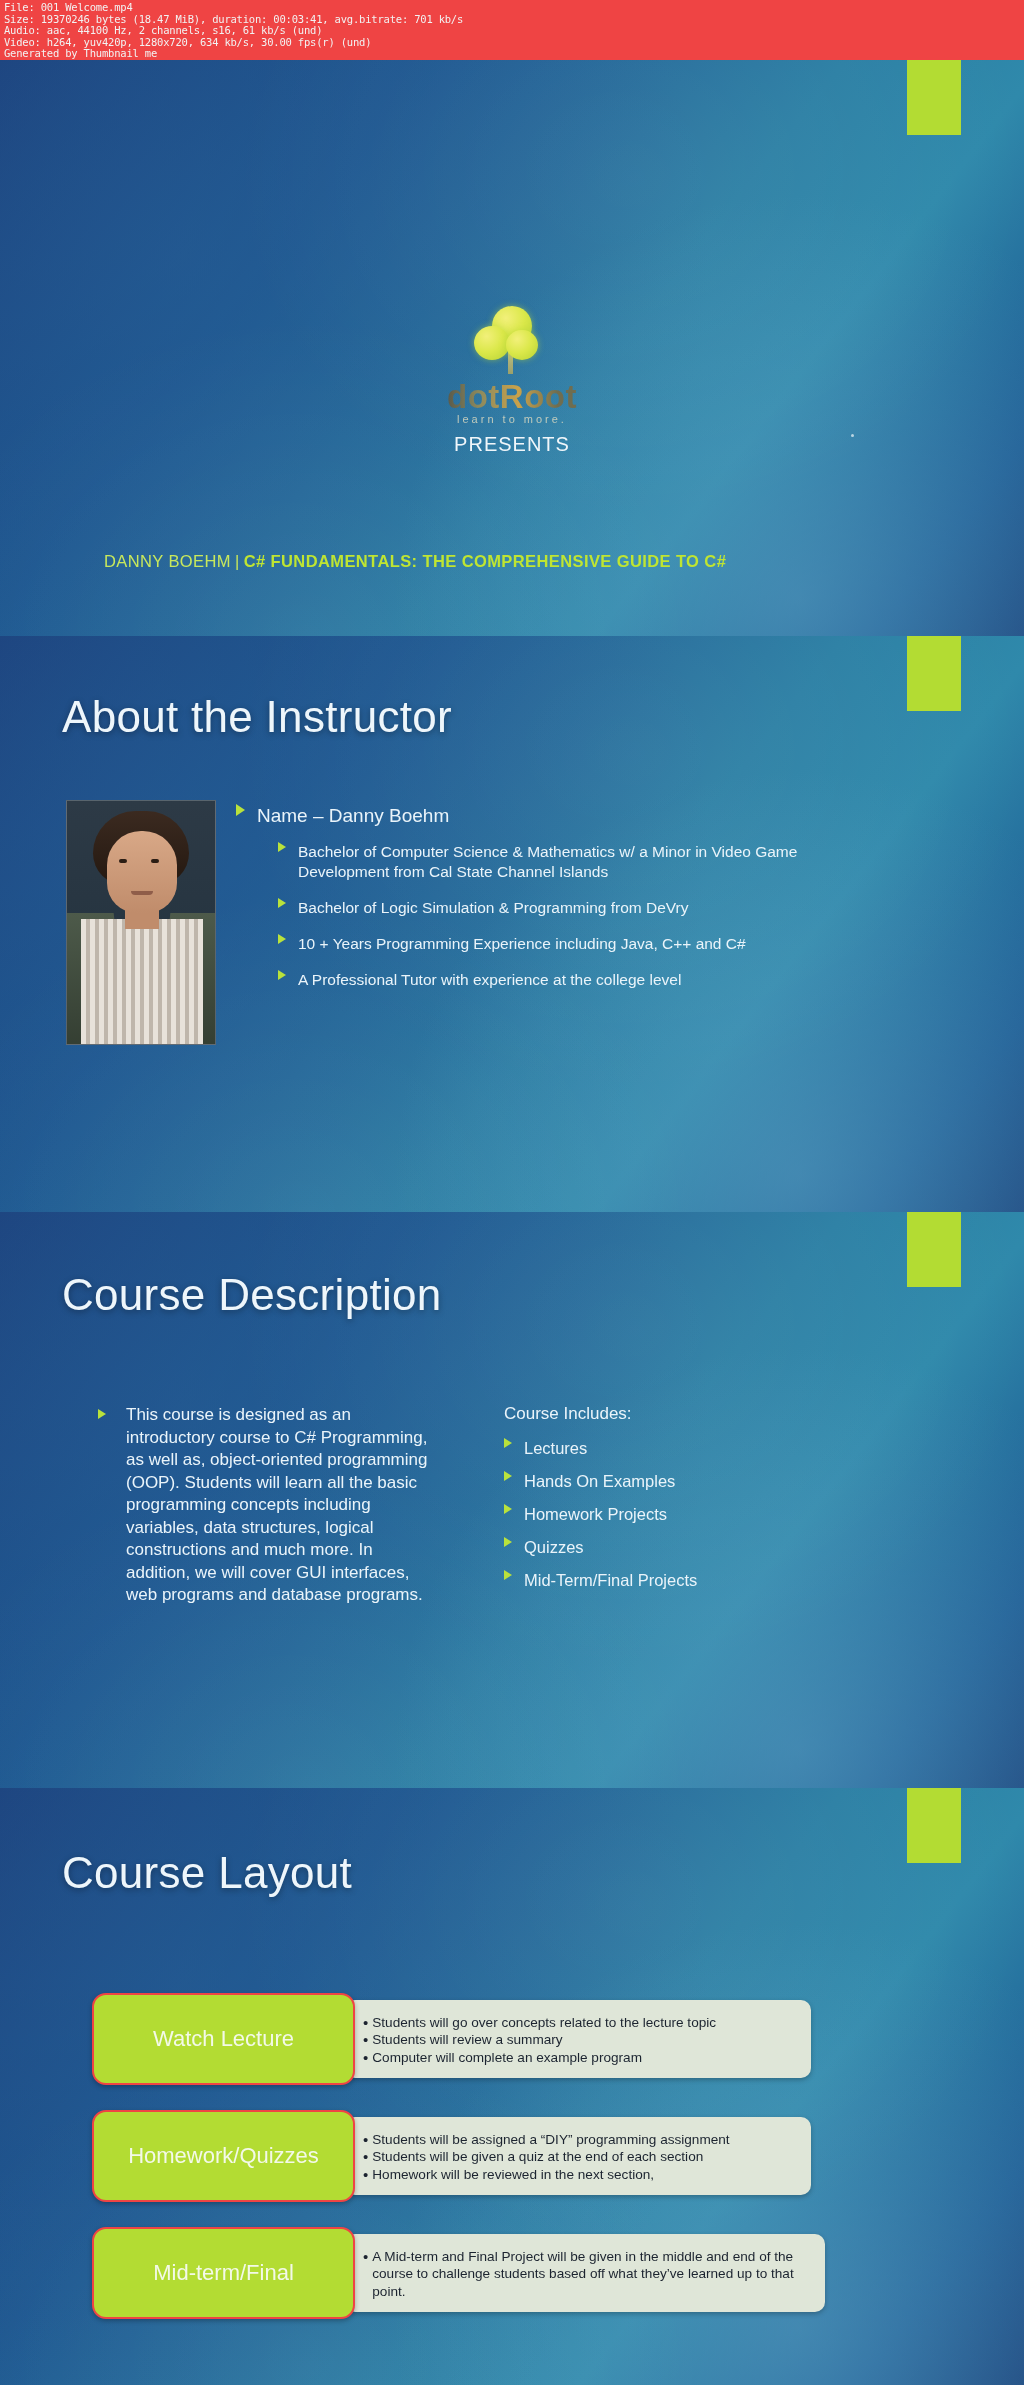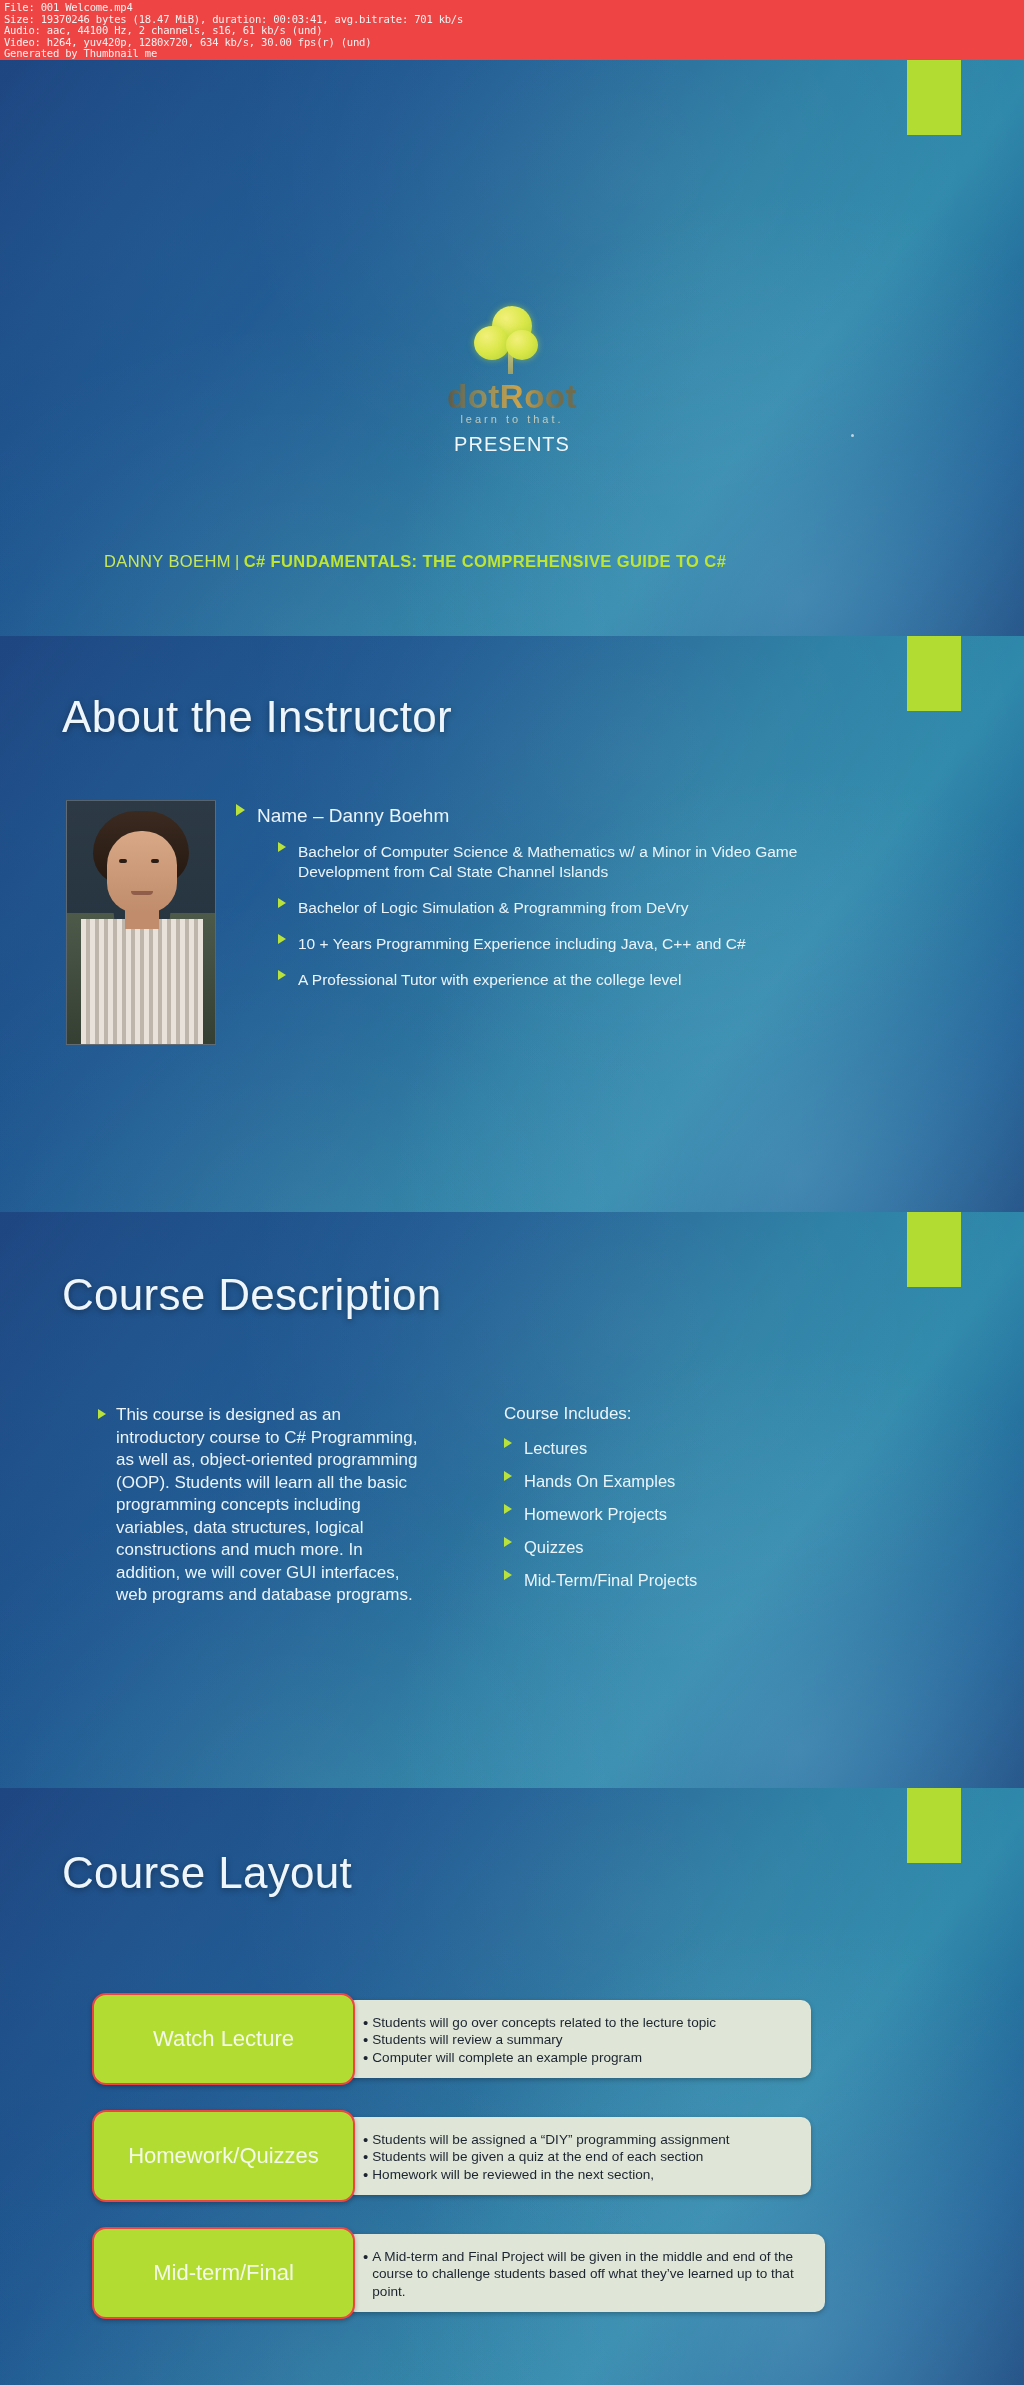--- a/index.html
+++ b/index.html
@@ -157,21 +157,21 @@
                transform:skewX(-6deg); }
   .p-neck{ position:absolute; left:58px; top:106px; width:34px; height:22px;
            background:#c08c6b; }
 
   .instr-list{ position:absolute; left:236px; top:804px; width:640px; }
   .instr-l1{ font-size:19px; line-height:24px; margin-bottom:14px; }
   .instr-l2{ font-size:15.5px; line-height:20px; margin:0 0 16px 42px; }
 
   
   .desc-left{ position:absolute; left:98px; top:1404px; width:330px;
-              display:flex; gap:10px; }
+              display:flex; gap:20px; }
   .desc-left .txt{ font-size:17px; line-height:22.5px; color:#eaf4fa; font-weight:300; }
   .desc-right{ position:absolute; left:504px; top:1404px; width:400px; }
   .desc-right h4{ font-size:17px; font-weight:300; color:#eaf4fa; margin-bottom:14px; }
   .desc-right .bullet{ font-size:16.5px; line-height:21px; margin-bottom:12px; }
 
   
   .layout-row{ position:absolute; left:92px; display:flex; align-items:stretch; }
   .lbl-box{
     width:263px; min-height:92px;
     background:#b3dc33; border-radius:14px;
@@ -213,21 +213,21 @@
     <div class="logo-wrap">
       <div class="logo-tree">
         <div class="branch-a"></div>
         <div class="branch-b"></div>
         <div class="trunk"></div>
         <div class="leaf l1"></div>
         <div class="leaf l2"></div>
         <div class="leaf l3"></div>
       </div>
       <div class="logo-word">dotRoot</div>
-      <div class="logo-tag">learn to that.</div>
+      <div class="logo-tag">learn to more.</div>
       <div class="presents">PRESENTS</div>
     </div>
 
     <div class="stray-dot"></div>
 
     <div class="welcome-sub">
       <span class="author">DANNY BOEHM</span><span class="pipe">|</span><span class="course">C# FUNDAMENTALS: THE COMPREHENSIVE GUIDE TO C#</span>
     </div>
 
     <div class="timestamp">00:00:45</div>

